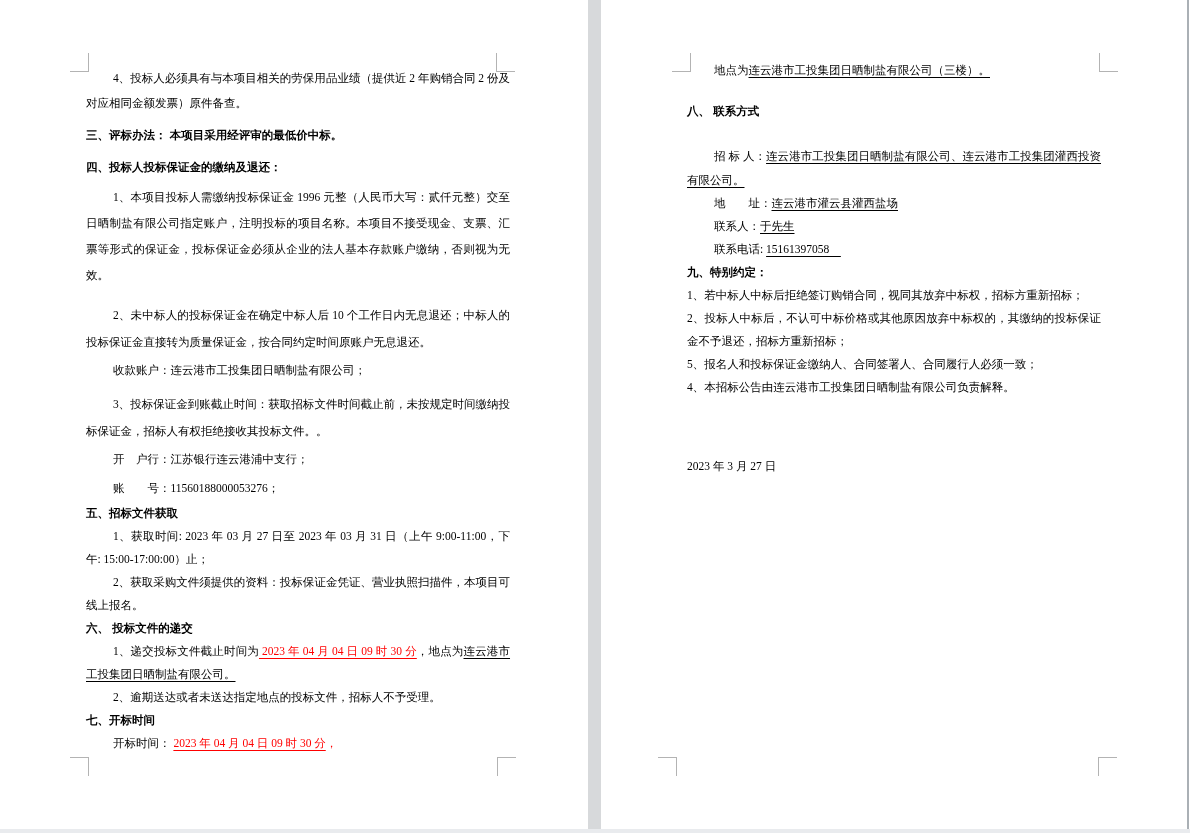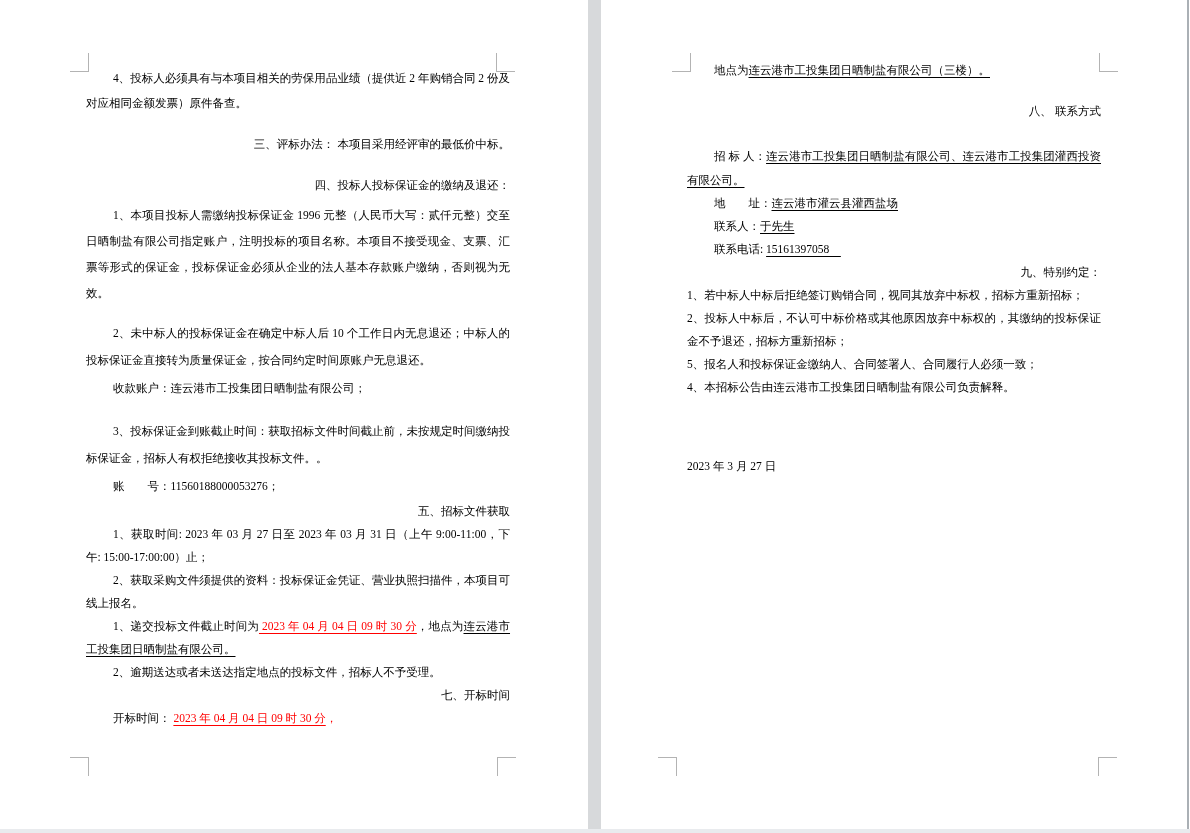--- a/index.html
+++ b/index.html
@@ -14,28 +14,28 @@
   .page-gap{position:absolute;left:588px;top:0;width:13px;height:829px;background:#d7d9db;}
   .window-right-edge{position:absolute;left:1186px;top:0;width:4px;height:829px;background:#ffffff;}
   .window-right-edge::after{content:"";position:absolute;left:1px;top:0;width:2px;height:829px;background:#aab0b5;}
   .bottom-band{position:absolute;left:0;top:829px;width:1190px;height:4px;background:#e9ebee;}
 
   .content{position:absolute;left:86px;}
   #page1 .content{top:66px;width:424px;}
   #page2 .content{top:58px;width:414px;}
 
   p{margin:0;font-size:11.5px;line-height:26px;color:#000;text-align:justify;}
-  .h{font-weight:normal;font-family:"Liberation Sans","DejaVu Sans",sans-serif;text-align:right;}
+  .h{font-weight:bold;font-family:"Liberation Sans","DejaVu Sans",sans-serif;text-align:left;}
   .ind{text-indent:27px;}
   .center{text-indent:0;}
   .red{color:#ff0000;}
   .u{text-decoration:underline;text-underline-offset:3px;}
   .lh23{line-height:23px}.lh24{line-height:24px}.lh25{line-height:25px}
   .lh27{line-height:27px}.lh28{line-height:28px}.lh29{line-height:29px}
-  .mt4{margin-top:4px}.mt6{margin-top:15px}.mt14{margin-top:14px}
+  .mt4{margin-top:4px}.mt6{margin-top:6px}.mt14{margin-top:14px}
   .mt16{margin-top:16px}.mt20{margin-top:20px}.mt56{margin-top:56px}
 
   .mark{position:absolute;width:18px;height:18px;}
   .m-tl{border-right:1px solid #b3b3b3;border-bottom:1px solid #b3b3b3;}
   .m-tr{border-left:1px solid #b3b3b3;border-bottom:1px solid #b3b3b3;}
   .m-bl{border-right:1px solid #b3b3b3;border-top:1px solid #b3b3b3;}
   .m-br{border-left:1px solid #b3b3b3;border-top:1px solid #b3b3b3;}
 </style>
 </head>
 <body>
@@ -48,24 +48,26 @@
     <div class="mark m-bl" style="left:70px;top:757px;"></div>
     <div class="mark m-br" style="left:497px;top:757px;"></div>
     <div class="content">
         <p class="p ind lh25"><span>4、投标人必须具有与本项目相关的劳保用品业绩（提供近 2 年购销合同 2 份及对应相同金额发票）原件备查。</span></p>
         <p class="p h mt6"><span>三、评标办法： 本项目采用经评审的最低价中标。</span></p>
         <p class="p h mt6"><span>四、投标人投标保证金的缴纳及退还：</span></p>
         <p class="p ind mt4"><span>1、本项目投标人需缴纳投标保证金 1996 元整（人民币大写：贰仟元整）交至日晒制盐有限公司指定账户，注明投标的项目名称。本项目不接受现金、支票、汇票等形式的保证金，投标保证金必须从企业的法人基本存款账户缴纳，否则视为无效。</span></p>
         <p class="p ind lh27 mt14"><span>2、未中标人的投标保证金在确定中标人后 10 个工作日内无息退还；中标人的投标保证金直接转为质量保证金，按合同约定时间原账户无息退还。</span></p>
         <p class="p ind lh29"><span>收款账户：连云港市工投集团日晒制盐有限公司；</span></p>
         <p class="p ind lh27 mt6"><span>3、投标保证金到账截止时间：获取招标文件时间截止前，未按规定时间缴纳投标保证金，招标人有权拒绝接收其投标文件。。</span></p>
+        <p class="p ind lh29"><span>开　户行：江苏银行连云港浦中支行；</span></p>
         <p class="p ind lh28"><span>账　　号：11560188000053276；</span></p>
         <p class="p h lh23"><span>五、招标文件获取</span></p>
         <p class="p ind lh23"><span>1、获取时间: 2023 年 03 月 27 日至 2023 年 03 月 31 日（上午 9:00-11:00，下午: 15:00-17:00:00）止；</span></p>
         <p class="p ind lh23"><span>2、获取采购文件须提供的资料：投标保证金凭证、营业执照扫描件，本项目可线上报名。</span></p>
+        <p class="p h lh23"><span>六、 投标文件的递交</span></p>
         <p class="p ind lh23"><span>1、递交投标文件截止时间为</span><span class="red u"> 2023 年 04 月 04 日 09 时 30 分</span><span>，地点为</span><span class="u">连云港市工投集团日晒制盐有限公司。 </span></p>
         <p class="p ind lh23"><span>2、逾期送达或者未送达指定地点的投标文件，招标人不予受理。</span></p>
         <p class="p h lh23"><span>七、开标时间</span></p>
         <p class="p ind lh23"><span>开标时间： </span><span class="red u"> 2023 年 04 月 04 日 09 时 30 分</span><span class="red">，</span></p>
       </div>
   </div>
 
   <div class="page-gap"></div>
 
   <div id="page2" class="page">

